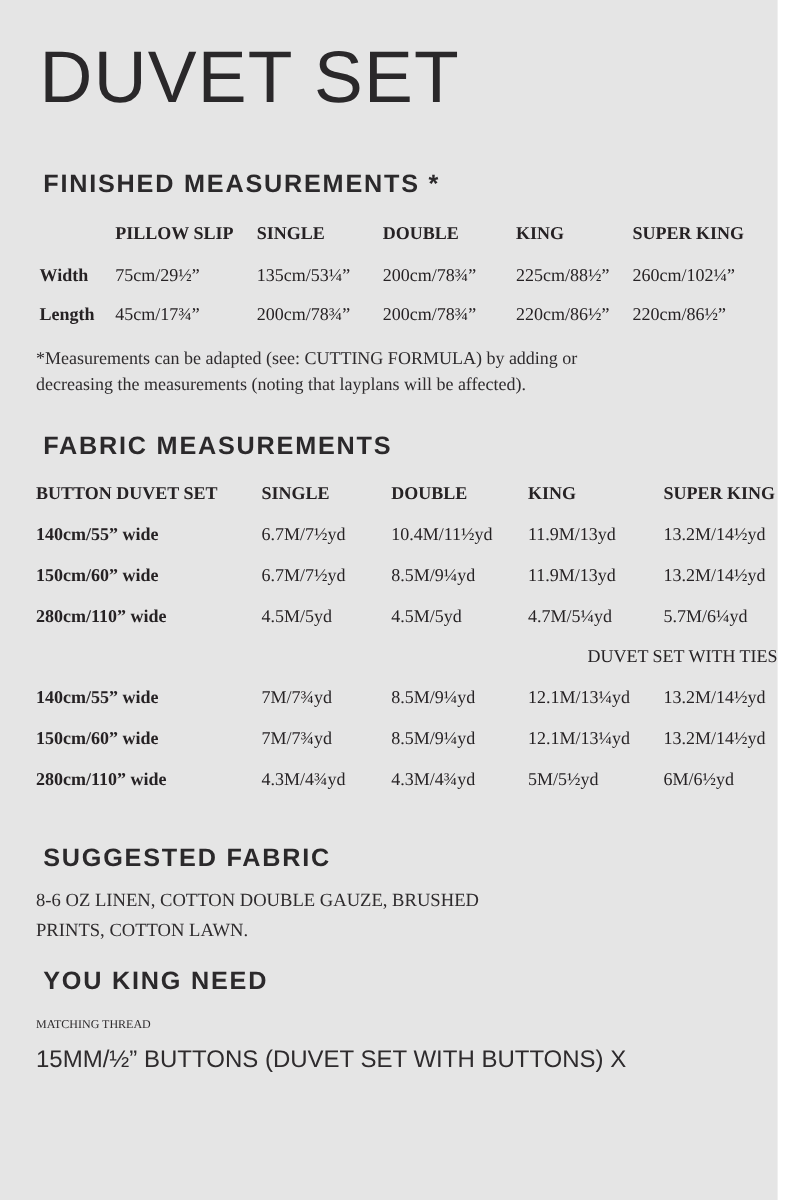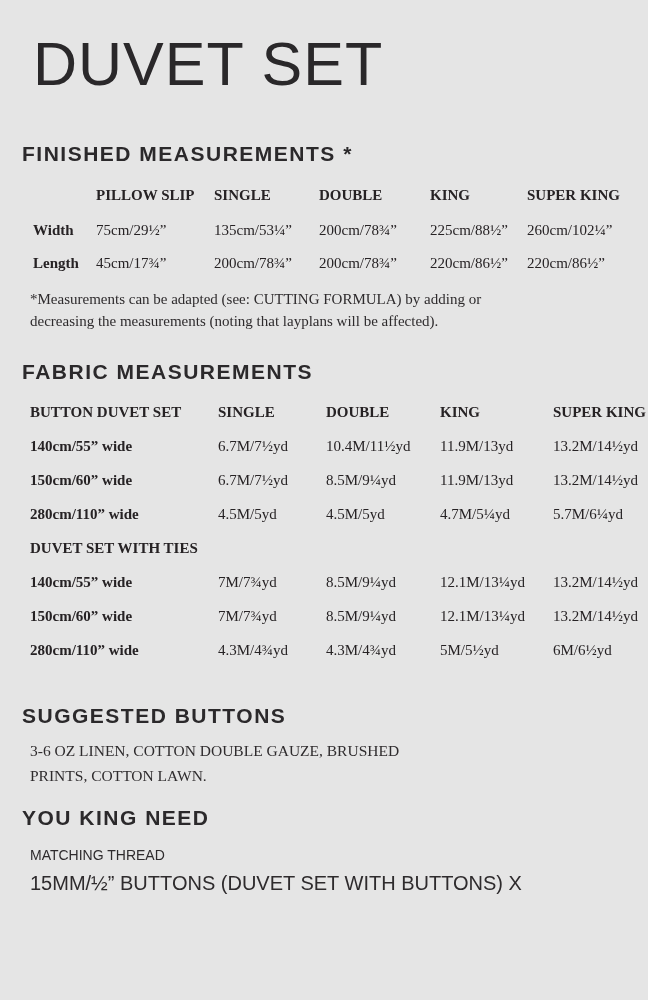--- a/index.html
+++ b/index.html
@@ -21,21 +21,21 @@
     color: #2a282a;
     margin: 34px 0 0 33px;
     line-height: 1;
   }
   .section-heading {
     font-family: "Liberation Sans", sans-serif;
     font-weight: 700;
     font-size: 21px;
     letter-spacing: 1.5px;
     color: #2b292b;
-    margin-left: 22px;
+    margin-left: 36px;
     line-height: 1;
   }
   .h-fm  { margin-top: 48px; }
   .h-fr  { margin-top: 29px; }
   .h-sf  { margin-top: 47px; }
   .h-ywn { margin-top: 19px; }
 
   
   .m-table {
     font-family: "Liberation Serif", serif;
@@ -58,42 +58,43 @@
     margin: 22px 0 12px 30px;
   }
   .f-row {
     display: grid;
     grid-template-columns: 188px 108px 114px 113px 1fr;
     line-height: 16px;
     margin-bottom: 18px;
   }
   .f-head { font-weight: 700; }
   .f-section-label {
-    font-weight: 700;
+    font-weight: 400;
     line-height: 16px;
     margin-bottom: 18px;
+    text-align: right;
   }
 
   .footnote {
     font-family: "Liberation Serif", serif;
     font-size: 15px;
     line-height: 22px;
     margin: 17px 0 0 30px;
     color: #2e2b2d;
   }
   .body-caps {
     font-family: "Liberation Serif", serif;
     font-size: 15.5px;
     line-height: 25px;
     margin: 12px 0 0 30px;
     color: #2e2b2d;
   }
   .need-item-1 {
-    font-family: Liberation Sans, sans-serif;
-    font-size: 14px;
+    font-family: Liberation Serif, serif;
+    font-size: 10px;
     line-height: 16px;
     margin: 19px 0 0 30px;
     color: #2e2b2d;
   }
   .need-item-2 {
     font-family: Liberation Sans, sans-serif;
     font-size: 20px;
     line-height: 22px;
     margin: 9px 0 0 30px;
     color: #2e2b2d;
@@ -191,23 +192,23 @@
     </div>
     <div class="f-row">
       <div class="cell-bold">280cm/110” wide</div>
       <div>4.3M/4¾yd</div>
       <div>4.3M/4¾yd</div>
       <div>5M/5½yd</div>
       <div>6M/6½yd</div>
     </div>
   </div>
 
-  <h2 class="section-heading h-sf">SUGGESTED BUTTONS</h2>
+  <h2 class="section-heading h-sf">SUGGESTED FABRIC</h2>
   <div class="body-caps">
-    <div>3-6 OZ LINEN, COTTON DOUBLE GAUZE, BRUSHED</div>
+    <div>8-6 OZ LINEN, COTTON DOUBLE GAUZE, BRUSHED</div>
     <div>PRINTS, COTTON LAWN.</div>
   </div>
 
   <h2 class="section-heading h-ywn">YOU KING NEED</h2>
   <div class="need-item-1">MATCHING THREAD</div>
   <div class="need-item-2">
     <div>15MM/½” BUTTONS  (DUVET SET WITH BUTTONS) X</div>
   </div>
 
 </div>

